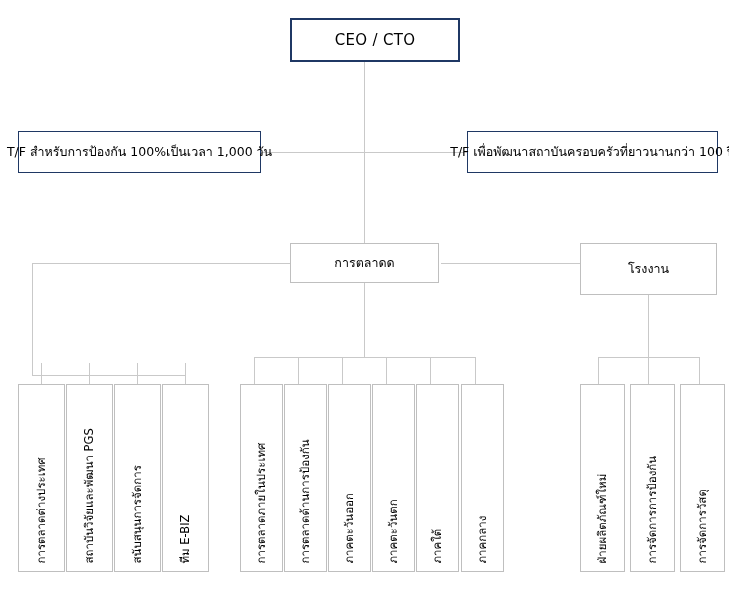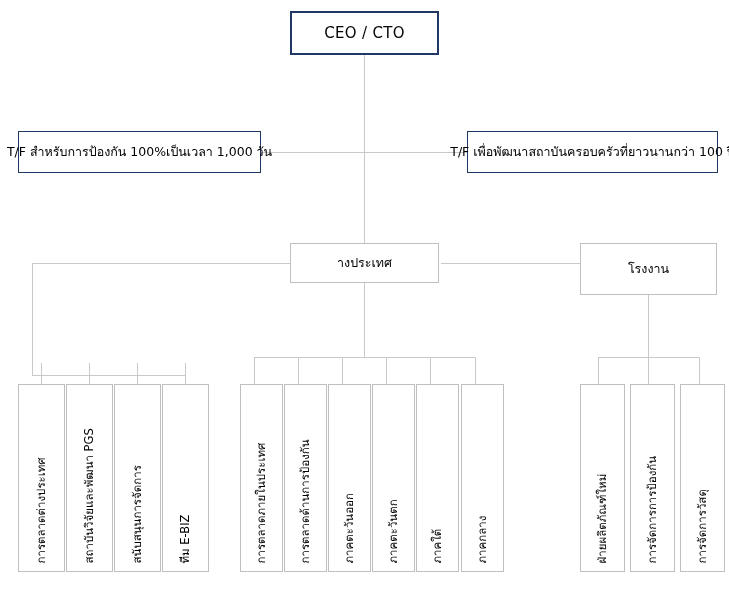--- a/index.html
+++ b/index.html
@@ -108,34 +108,34 @@
   <div class="ln v" style="left:386px; top:357px; height:27px;"></div>
   <div class="ln v" style="left:430px; top:357px; height:27px;"></div>
   <div class="ln v" style="left:475px; top:357px; height:27px;"></div>
 
   <div class="ln v" style="left:648px; top:283px; height:75px;"></div>
   <div class="ln h" style="left:598px; top:357px; width:101px;"></div>
   <div class="ln v" style="left:598px; top:357px; height:27px;"></div>
   <div class="ln v" style="left:648px; top:357px; height:27px;"></div>
   <div class="ln v" style="left:699px; top:357px; height:27px;"></div>
 
-  <div class="node accent ceo" style="left:290px; top:11px; width:149px; height:44px;">
+  <div class="node accent ceo" style="left:290px; top:18px; width:170px; height:44px;">
     <span class="node-label">CEO / CTO</span>
   </div>
 
   <div class="node accent-thin tf" style="left:18px; top:131px; width:243px; height:42px;">
     <span class="node-label">T/F สำหรับการป้องกัน 100%เป็นเวลา 1,000 วัน</span>
   </div>
 
   <div class="node accent-thin tf" style="left:467px; top:131px; width:251px; height:42px;">
     <span class="node-label">T/F เพื่อพัฒนาสถาบันครอบครัวที่ยาวนานกว่า 100 ปี</span>
   </div>
 
   <div class="node plain mid" style="left:290px; top:243px; width:149px; height:40px;">
-    <span class="node-label">างประเทศ</span>
+    <span class="node-label">การตลาดด</span>
   </div>
 
   <div class="node plain mid" style="left:580px; top:243px; width:137px; height:52px;">
     <span class="node-label">โรงงาน</span>
   </div>
 
   <div class="leaf" style="left:18px; top:384px; width:47px; height:188px;">
     <span class="rot">การตลาดต่างประเทศ</span>
   </div>
   <div class="leaf" style="left:66px; top:384px; width:47px; height:188px;">

